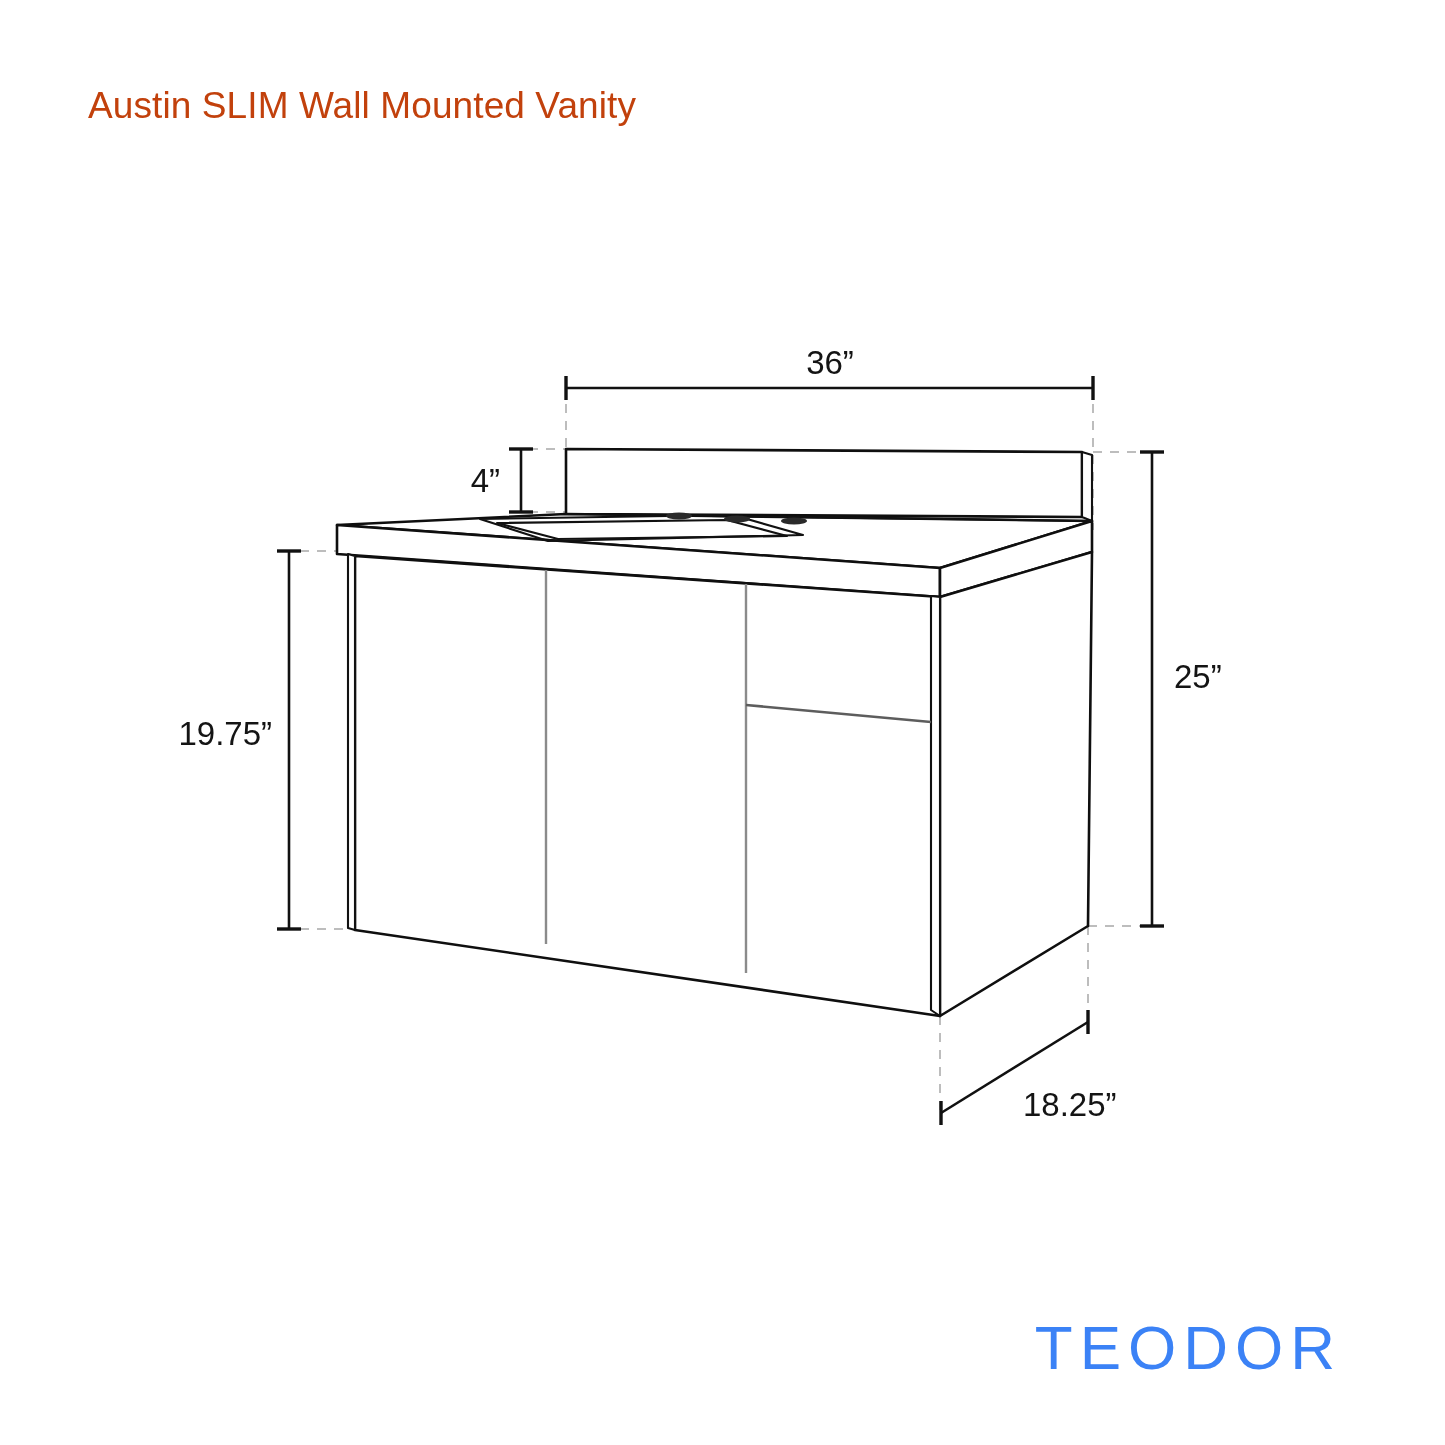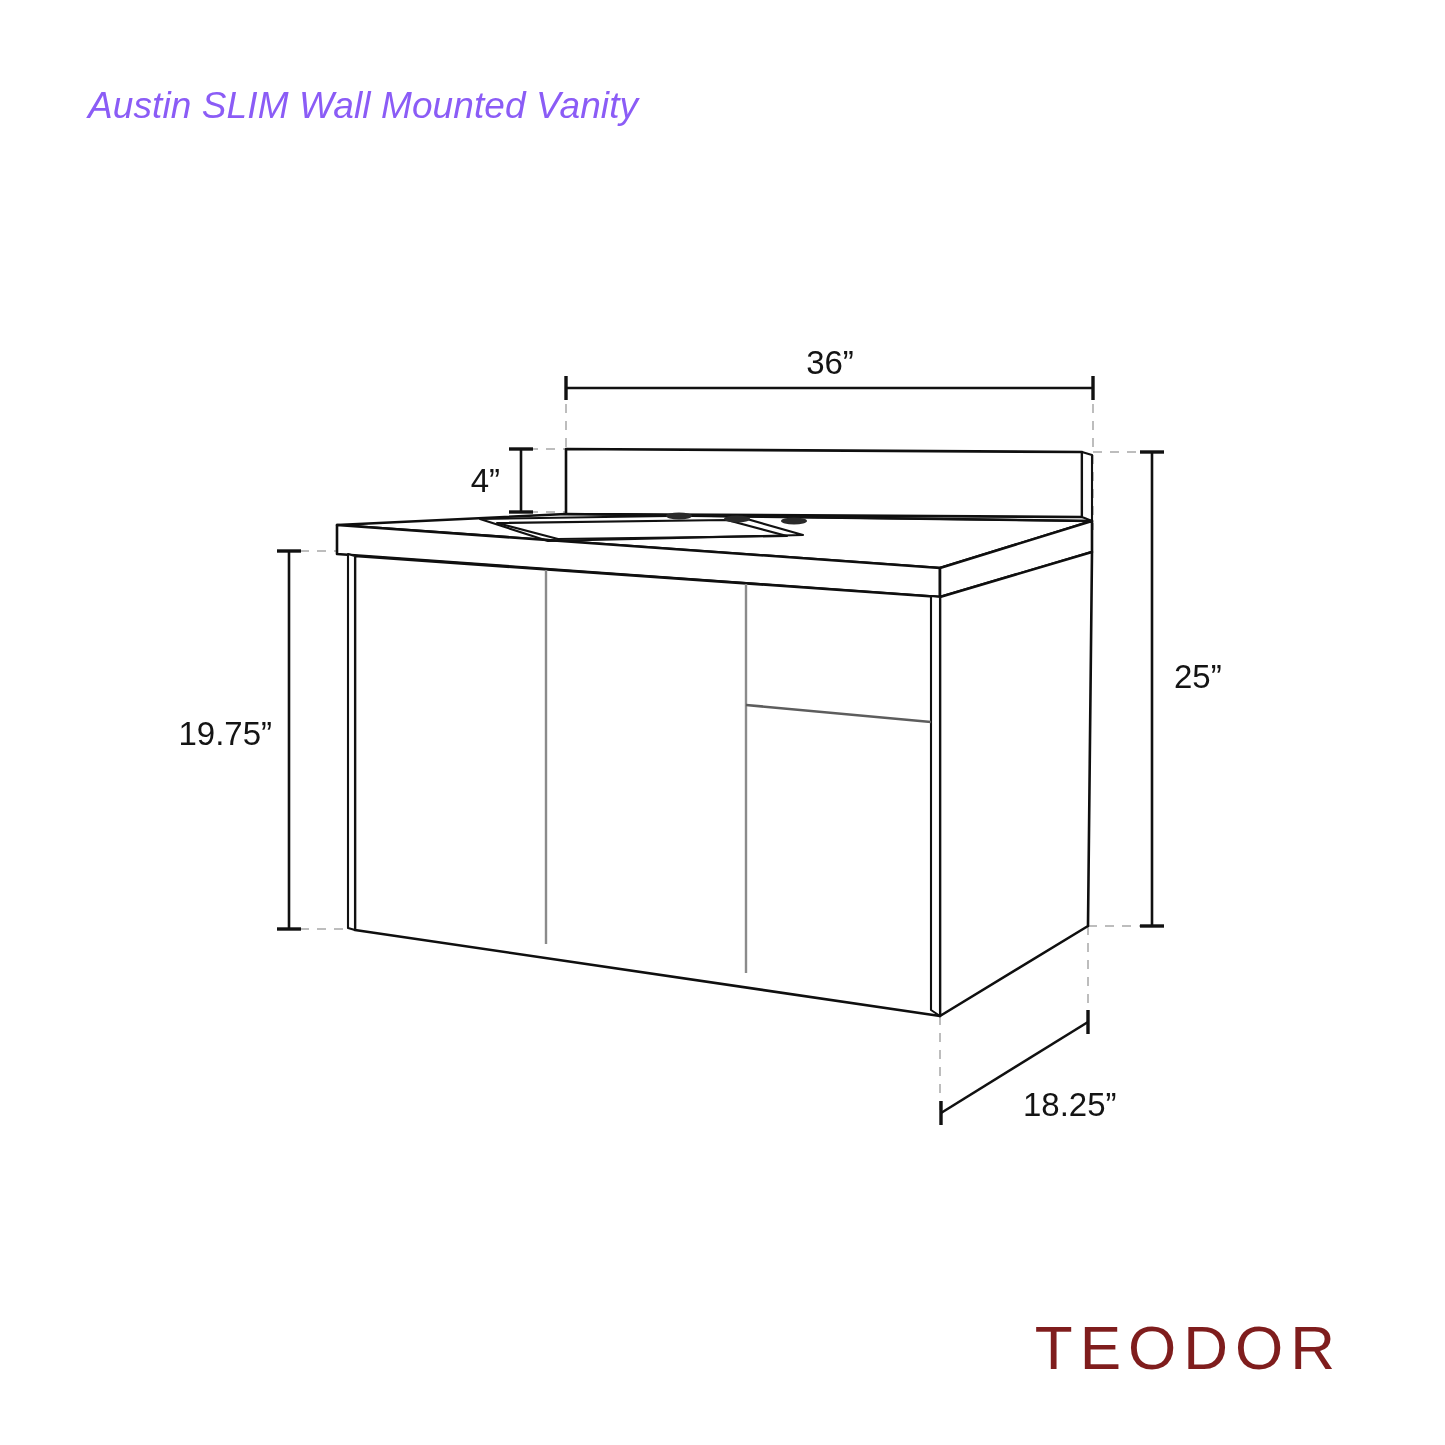--- a/index.html
+++ b/index.html
@@ -12,33 +12,32 @@
   }
   #sheet{position:absolute;inset:0;width:1445px;height:1445px;}
   .title-block{
     position:absolute;
     left:88px;top:82px;
     line-height:1.28;
   }
   .title-line{
     font-size:37px;
     font-weight:400;
-    color:#8b5cf6;
+    color:#c2410c;
     letter-spacing:0.1px;
     white-space:nowrap;
-    font-style:italic;
   }
   .brand{
     position:absolute;
     right:103px;
     bottom:62px;
     font-size:62px;
     font-weight:300;
     letter-spacing:7px;
-    color:#7f1d1d;
+    color:#3b82f6;
     font-family:"Liberation Sans", sans-serif;
     white-space:nowrap;
   }
   svg{display:block;}
   .ln{fill:none;stroke:#0f0f0f;stroke-width:2.6;stroke-linecap:round;stroke-linejoin:round;}
   .ln-thin{fill:none;stroke:#111111;stroke-width:2.1;stroke-linecap:round;stroke-linejoin:round;}
   .gap{fill:none;stroke:#8b8b8b;stroke-width:2.4;stroke-linecap:butt;}
   .gap-dark{fill:none;stroke:#5d5d5d;stroke-width:2.6;stroke-linecap:butt;}
   .face{fill:#ffffff;}
   .dash{fill:none;stroke:#bdbdbd;stroke-width:2;stroke-dasharray:9 8;stroke-linecap:butt;}

